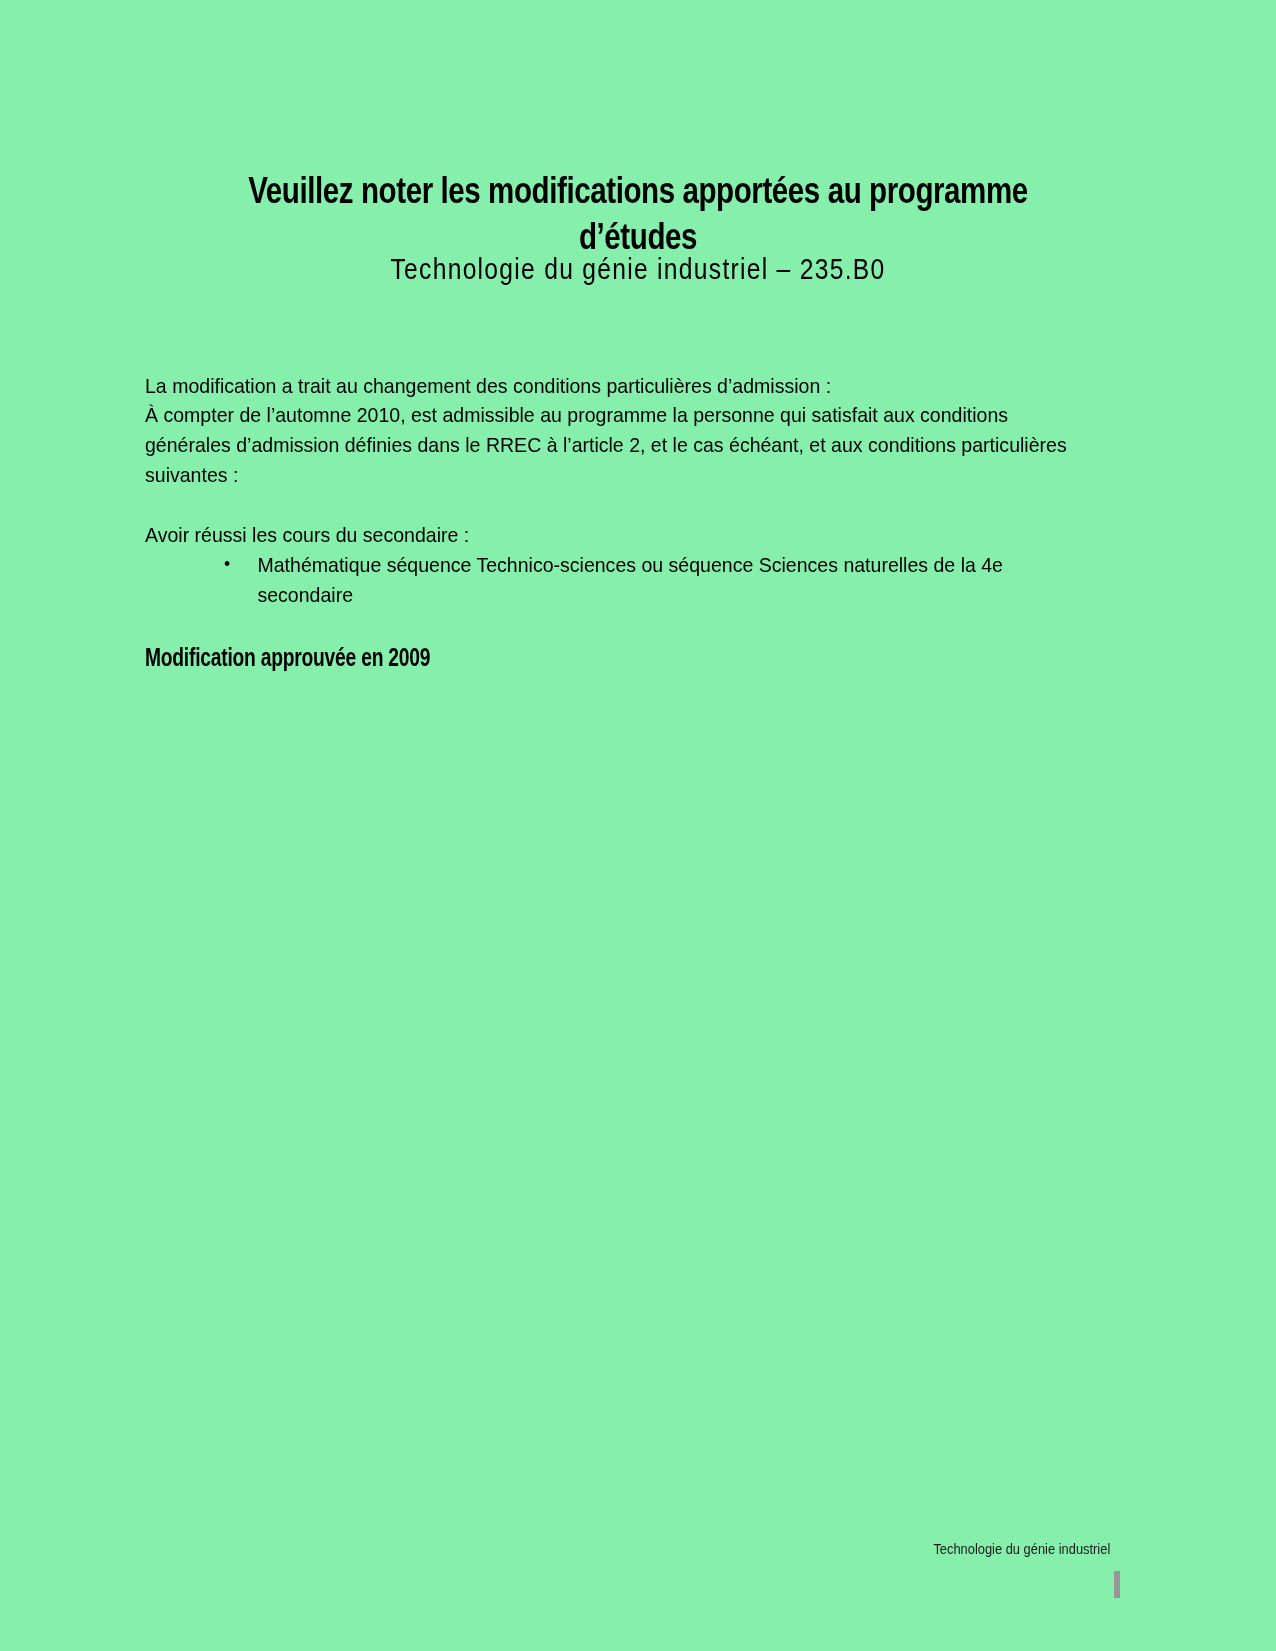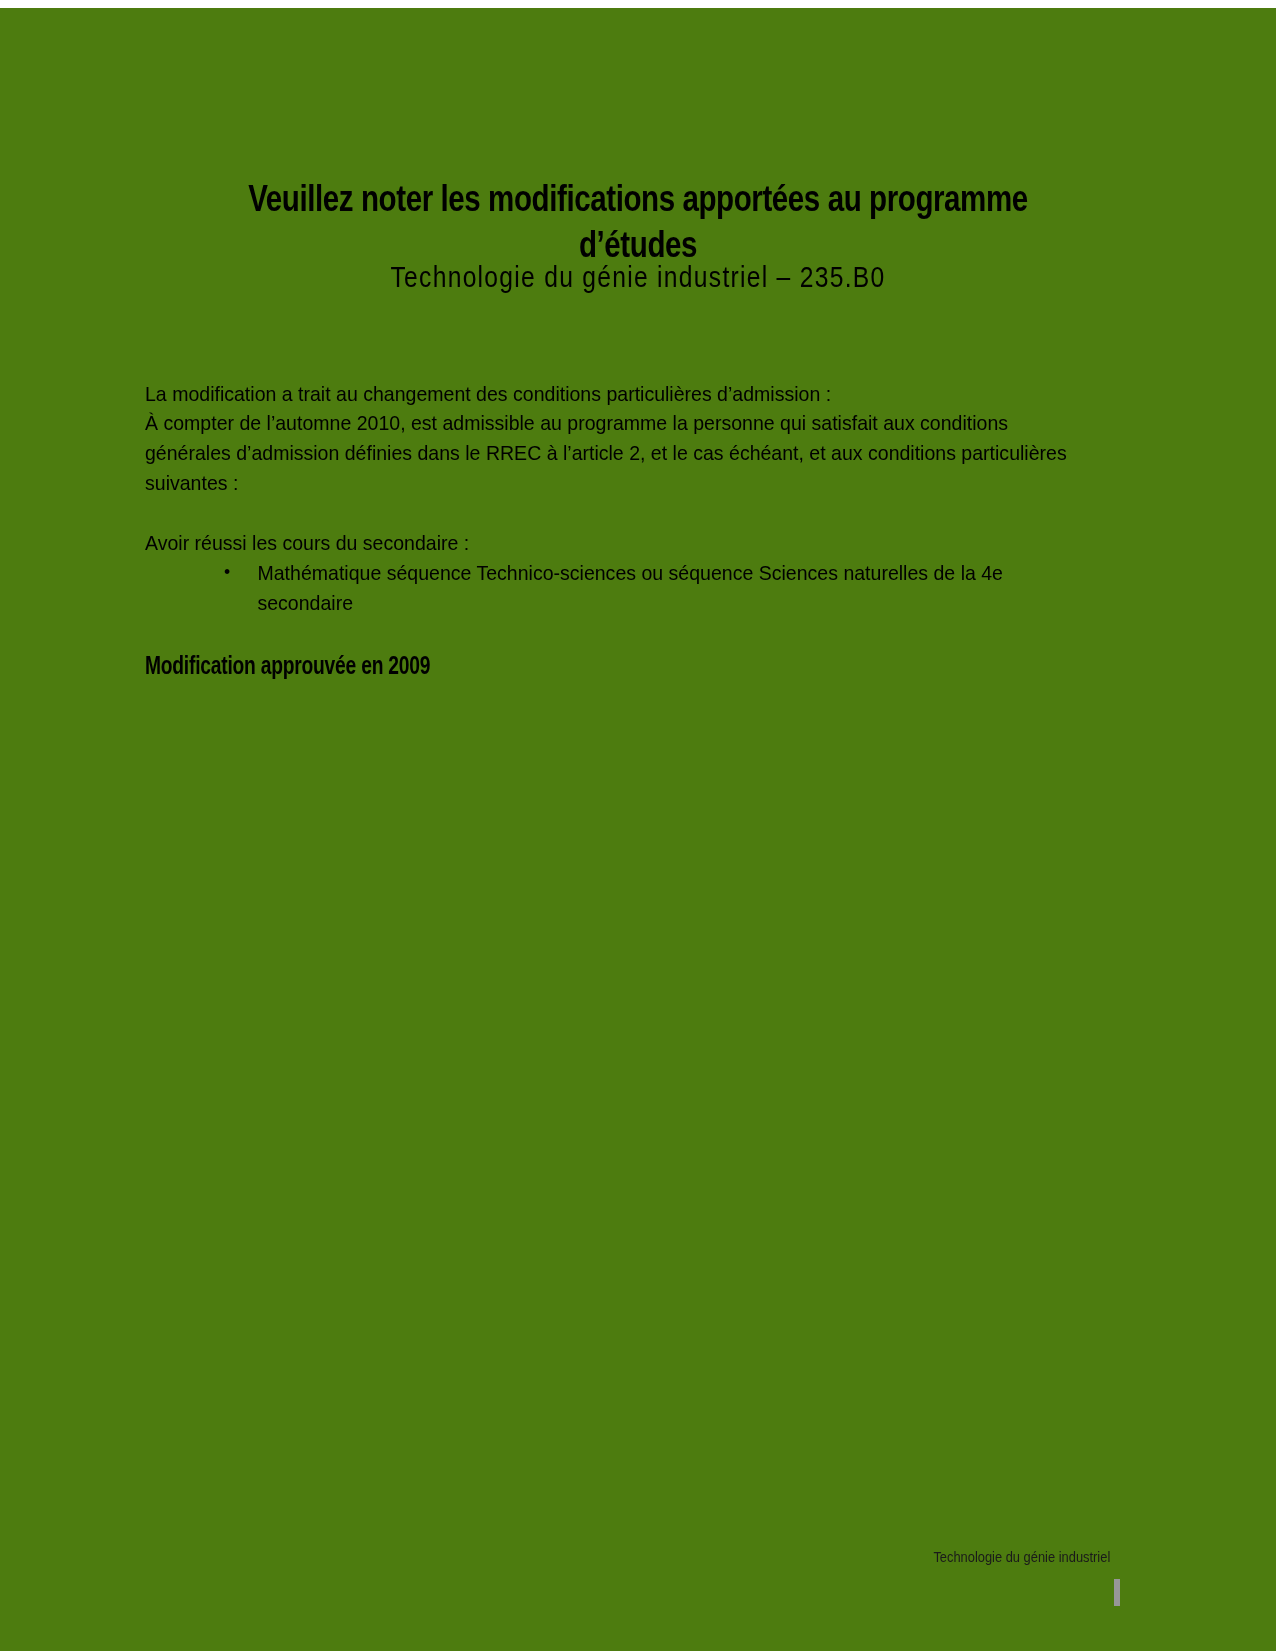--- a/index.html
+++ b/index.html
@@ -11,22 +11,21 @@
     width: 1276px;
     height: 1651px;
     position: relative;
     font-family: "Liberation Sans", sans-serif;
     color: #000000;
     overflow: hidden;
   }
   .page {
     position: absolute;
     inset: 0;
-    background: #4d7c0f;
-    margin-top: 8px;
+    background: #86efac;
   }
   
   .doc-title {
     position: absolute;
     top: 168px;
     left: 0;
     width: 1276px;
     margin: 0;
     text-align: center;
     font-size: 36px;

